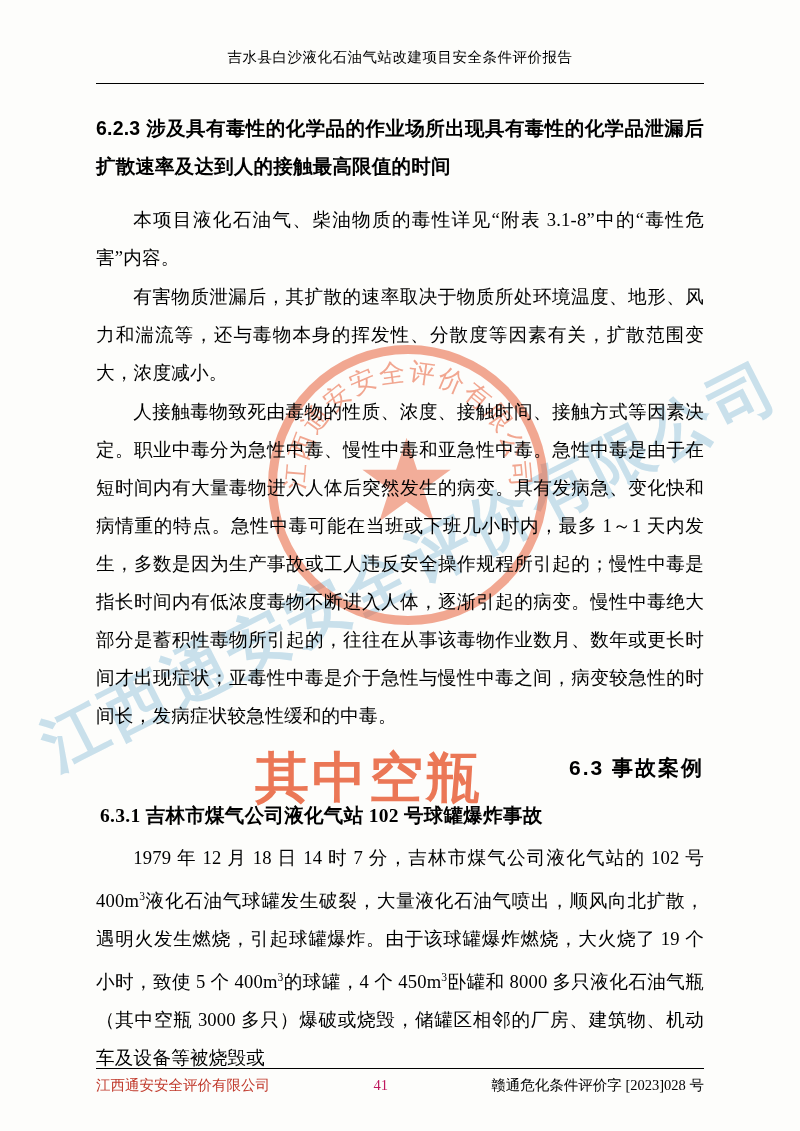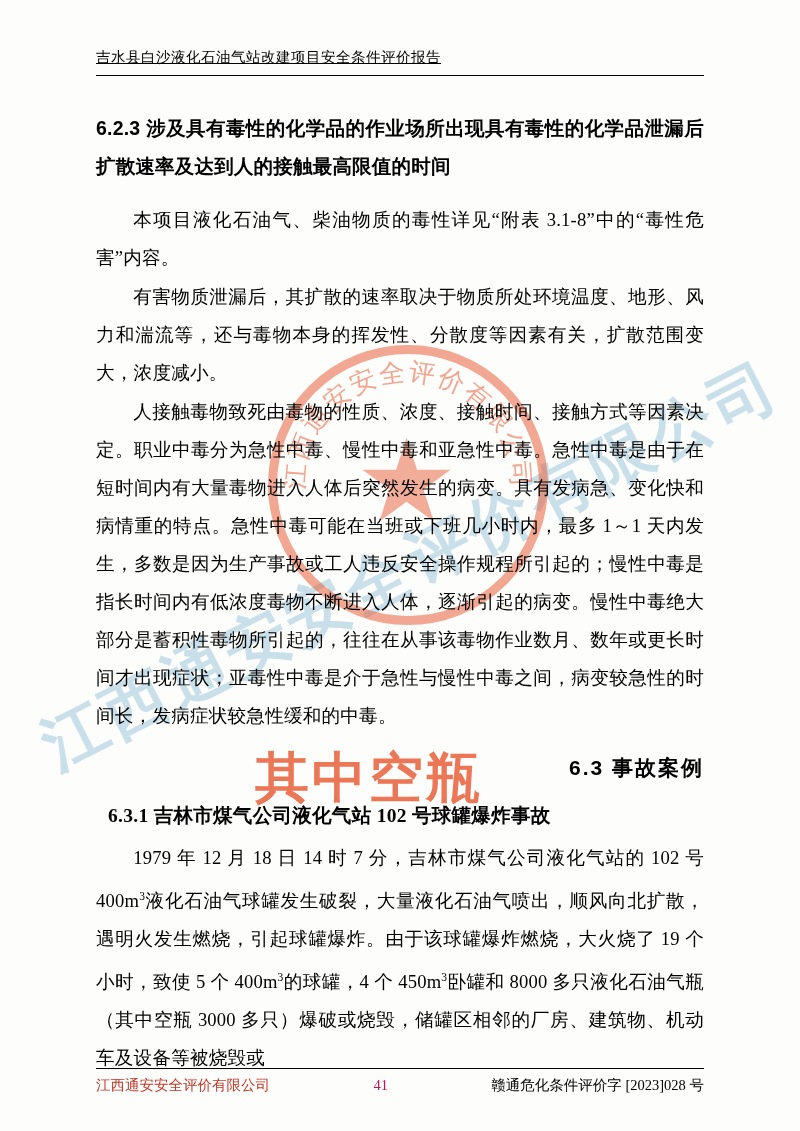--- a/index.html
+++ b/index.html
@@ -103,27 +103,26 @@
   .content {
     position: relative;
     z-index: 2;
   }
 
   .header {
     position: absolute;
     left: 96px;
     top: 48px;
     width: 608px;
-    text-align: left;
+    text-align: center;
     font-size: 14.5px;
     letter-spacing: 0.5px;
-    padding-bottom: 8px;
+    padding-bottom: 16px;
     border-bottom: 1.5px solid #000;
     box-sizing: border-box;
-    text-decoration: underline;
   }
 
   .body-area {
     position: absolute;
     left: 96px;
     top: 96px;
     width: 608px;
   }
 
   p.para {
@@ -150,21 +149,21 @@
   h2.h-main {
     margin: 14px 0 6px 0;
     font-size: 21px;
     line-height: 38px;
     font-weight: bold;
     font-family: "Liberation Sans", "DejaVu Sans", sans-serif;
     letter-spacing: 2px;
     text-align: right;
   }
   h3.h-case {
-    margin: 10px 0 4px 12px;
+    margin: 10px 0 4px 4px;
     font-size: 19.5px;
     line-height: 38px;
     font-weight: bold;
     letter-spacing: 0.3px;
   }
   sup {
     font-size: 0.62em;
     vertical-align: super;
   }
 

